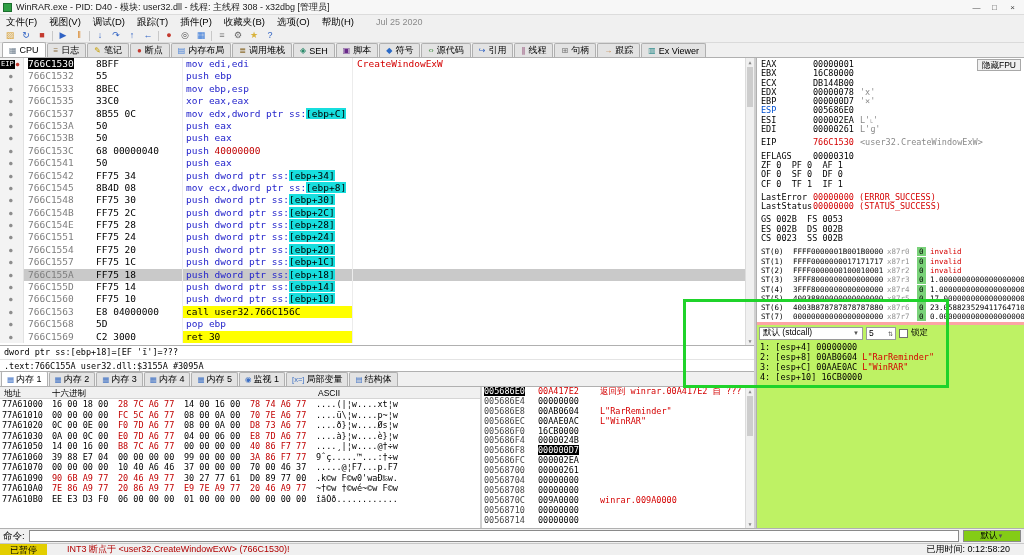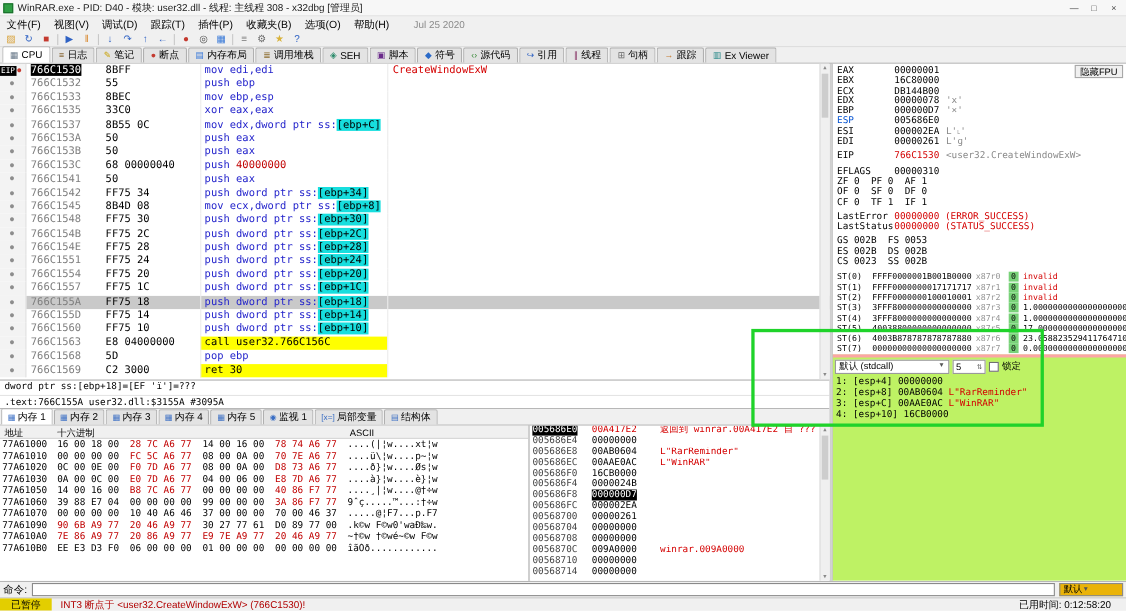--- a/index.html
+++ b/index.html
@@ -86,22 +86,22 @@
 .args{flex:1;border-top:3px solid #fca5a5;background:#bef264;font-family:"DejaVu Sans Mono",monospace;font-size:8.5px;min-height:0}
 .argshead{display:flex;align-items:center;gap:3px;padding:2px 2px;font-family:"Liberation Sans",sans-serif;font-size:8.5px}
 .argcombo{display:flex;align-items:center;justify-content:space-between;width:104px;height:13px;border:1px solid #9a9a9a;background:#fff;padding:0 3px}
 .arrow{font-size:6px;color:#555}
 .argspin{display:flex;align-items:center;justify-content:space-between;width:30px;height:13px;border:1px solid #9a9a9a;background:#fff;padding:0 2px}
 .argchk{width:9px;height:9px;border:1px solid #707070;background:#fff}
 .argrow{height:10px;line-height:10px;white-space:pre;padding-left:3px}
 .argx{color:#d40000}
 .cmdbar{height:15px;flex:0 0 15px;display:flex;align-items:center;gap:4px;background:#f0f0f0;border-top:1px solid #b0b0b0;padding:0 3px;font-size:9.5px}
 .cmdinput{flex:1;height:12px;border:1px solid #8a8a8a;background:#fff;font-size:9px;font-family:"DejaVu Sans Mono",monospace;padding:0 2px}
-.cmdlang{display:flex;align-items:center;justify-content:flex-start;width:58px;height:12px;border:1px solid #8a8a8a;background:#eab308;font-size:8.5px;padding:0 3px}
-.statusbar{height:12px;flex:0 0 12px;display:flex;align-items:flex-start;background:#f0f0f0;border-top:1px solid #c8c8c8;font-size:9px;gap:8px}
+.cmdlang{display:flex;align-items:center;justify-content:center;width:58px;height:12px;border:1px solid #8a8a8a;background:#84cc16;font-size:8.5px;padding:0 3px}
+.statusbar{height:12px;flex:0 0 12px;display:flex;align-items:center;background:#f0f0f0;border-top:1px solid #c8c8c8;font-size:9px;gap:20px}
 .paused{background:#e3ce00;padding:0 10px;height:12px;line-height:12px}
 .statusmsg{flex:1;color:#b00000;white-space:nowrap;overflow:hidden}
 .statustime{padding-right:14px;white-space:nowrap}
 .vsb{position:absolute;top:0;right:0;bottom:0;width:9px;background:#f0f0f0;border-left:1px solid #dcdcdc}
 .vsb .sbthumb{position:absolute;left:1px;right:1px;top:9px;height:40px;background:#cdcdcd}
 .vsb .sbup,.vsb .sbdn{position:absolute;left:0;right:0;height:8px;font-size:5px;color:#888;text-align:center;line-height:8px}
 .vsb .sbup{top:0}
 .vsb .sbdn{bottom:0}
 .green-box{position:absolute;left:683px;top:299px;width:266px;height:89px;border:3px solid #1fd32a;z-index:40;pointer-events:none}
 </style>

